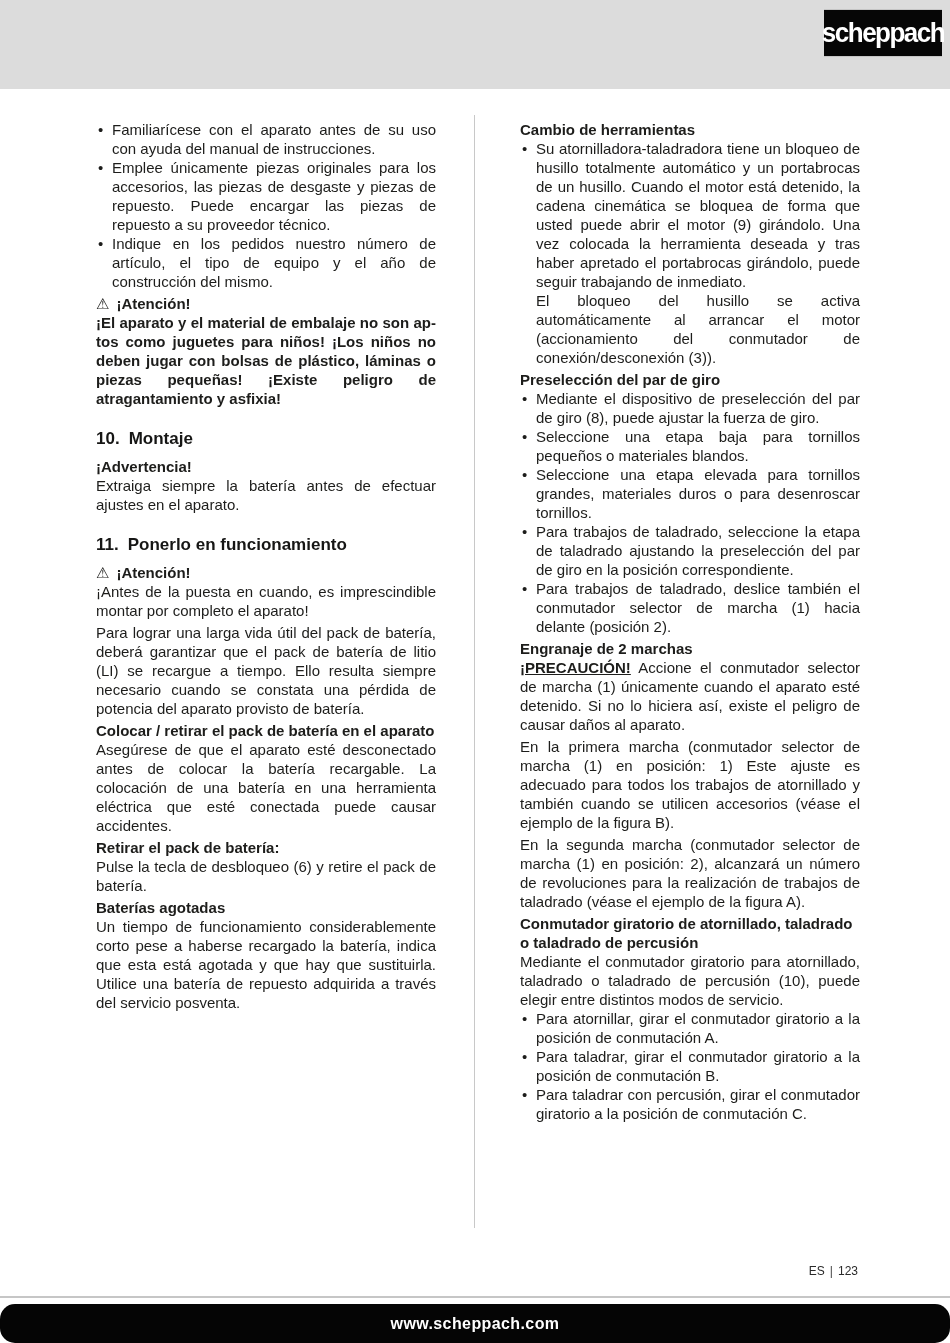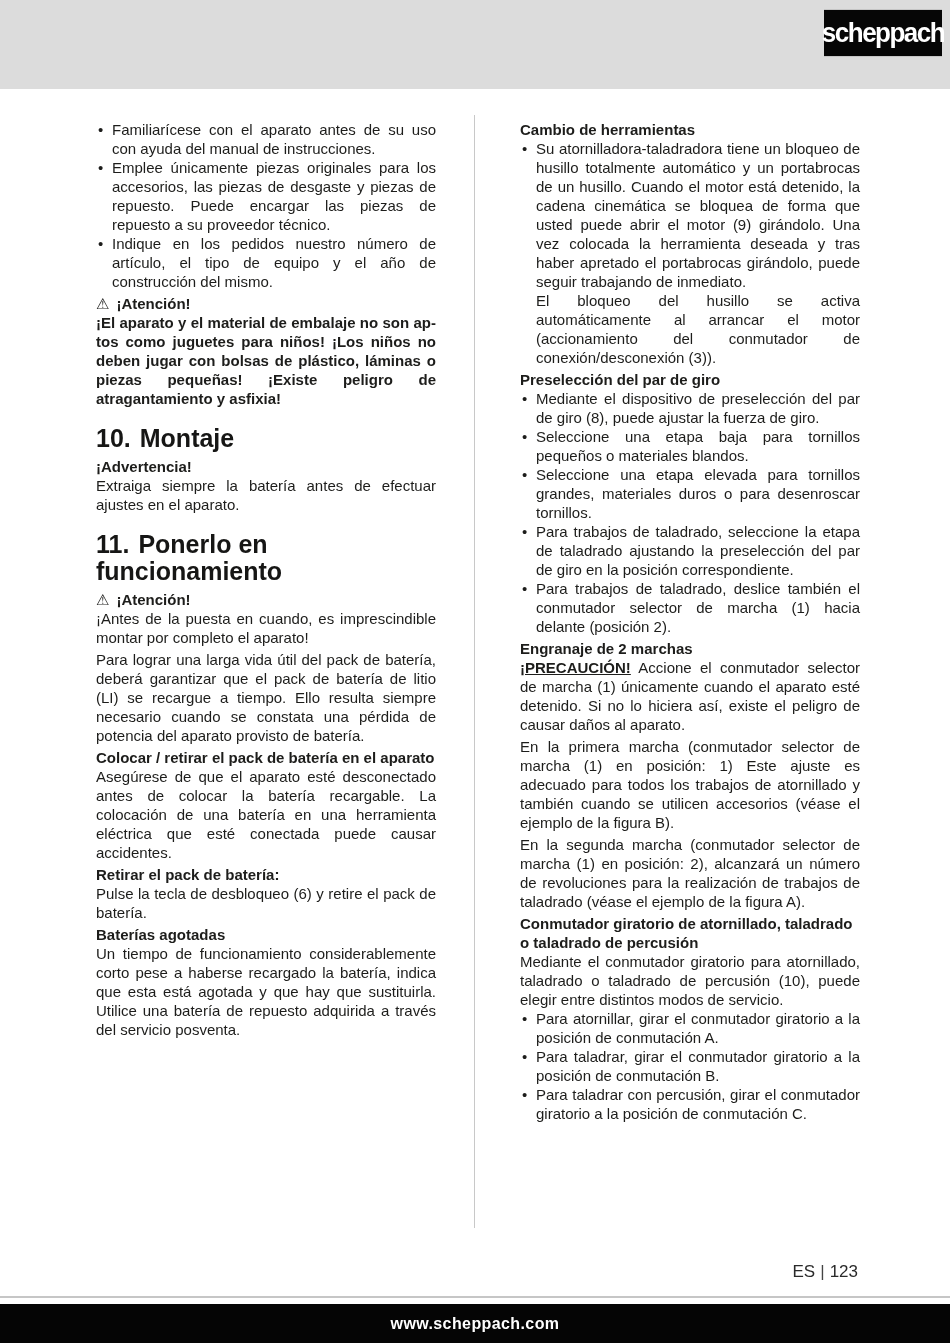--- a/index.html
+++ b/index.html
@@ -37,21 +37,21 @@
     position: absolute; left: 474px; top: 115px;
     width: 1px; height: 1113px;
     background: #c8c8c8;
   }
   .group { margin-top: 3px; }
   .col > .group:first-child { margin-top: 0; }
   .g-h1 { margin-top: 17px; margin-bottom: 5px; }
   p { margin: 0; }
   .h1 {
     margin: 0;
-    font-size: 25px; line-height: 27px; font-weight: bold;
+    font-size: 17px; line-height: 27px; font-weight: bold;
     color: #161615;
   }
   .h1num { margin-right: 9px; }
   .subhead { font-weight: bold; text-align: left; }
   .warn-icon { margin-right: 7px; font-weight: normal; }
   .body { text-align: justify; }
   .body.bold { font-weight: bold; }
   .lead { font-weight: bold; text-decoration: underline; }
   ul.bullets { margin: 0; padding: 0; list-style: none; }
   ul.bullets li {
@@ -59,34 +59,34 @@
     text-align: justify;
   }
   ul.bullets li::before {
     content: "\2022";
     position: absolute; left: 2px; top: 0;
   }
   .cont { text-align: justify; }
   
   .pagenum {
     position: absolute; top: 1262px; right: 92px;
-    font-size: 17px; line-height: 19px; color: #2a2a2a;
+    font-size: 12px; line-height: 19px; color: #2a2a2a;
   }
   .pagenum .sep { margin: 0 5px; color: #444; }
   .rule {
     position: absolute; left: 0; top: 1296px;
     width: 950px; height: 2px;
     background: #c6c6c6;
   }
   .bottombar {
     position: absolute; left: 0; top: 1304px;
     width: 950px; height: 39px;
     background: #050505;
     display: flex; align-items: center; justify-content: center;
-    color: #ffffff; font-weight: bold; font-size: 16px; letter-spacing: 0.4px;
+    color: #ffffff; font-weight: bold; font-size: 16px; letter-spacing: 0.4px; border-radius: 15px;
   }
 </style>
 </head>
 <body>
 
 <div class="page">
   <header class="topbar">
     <div class="logo">scheppach</div>
   </header>
 

